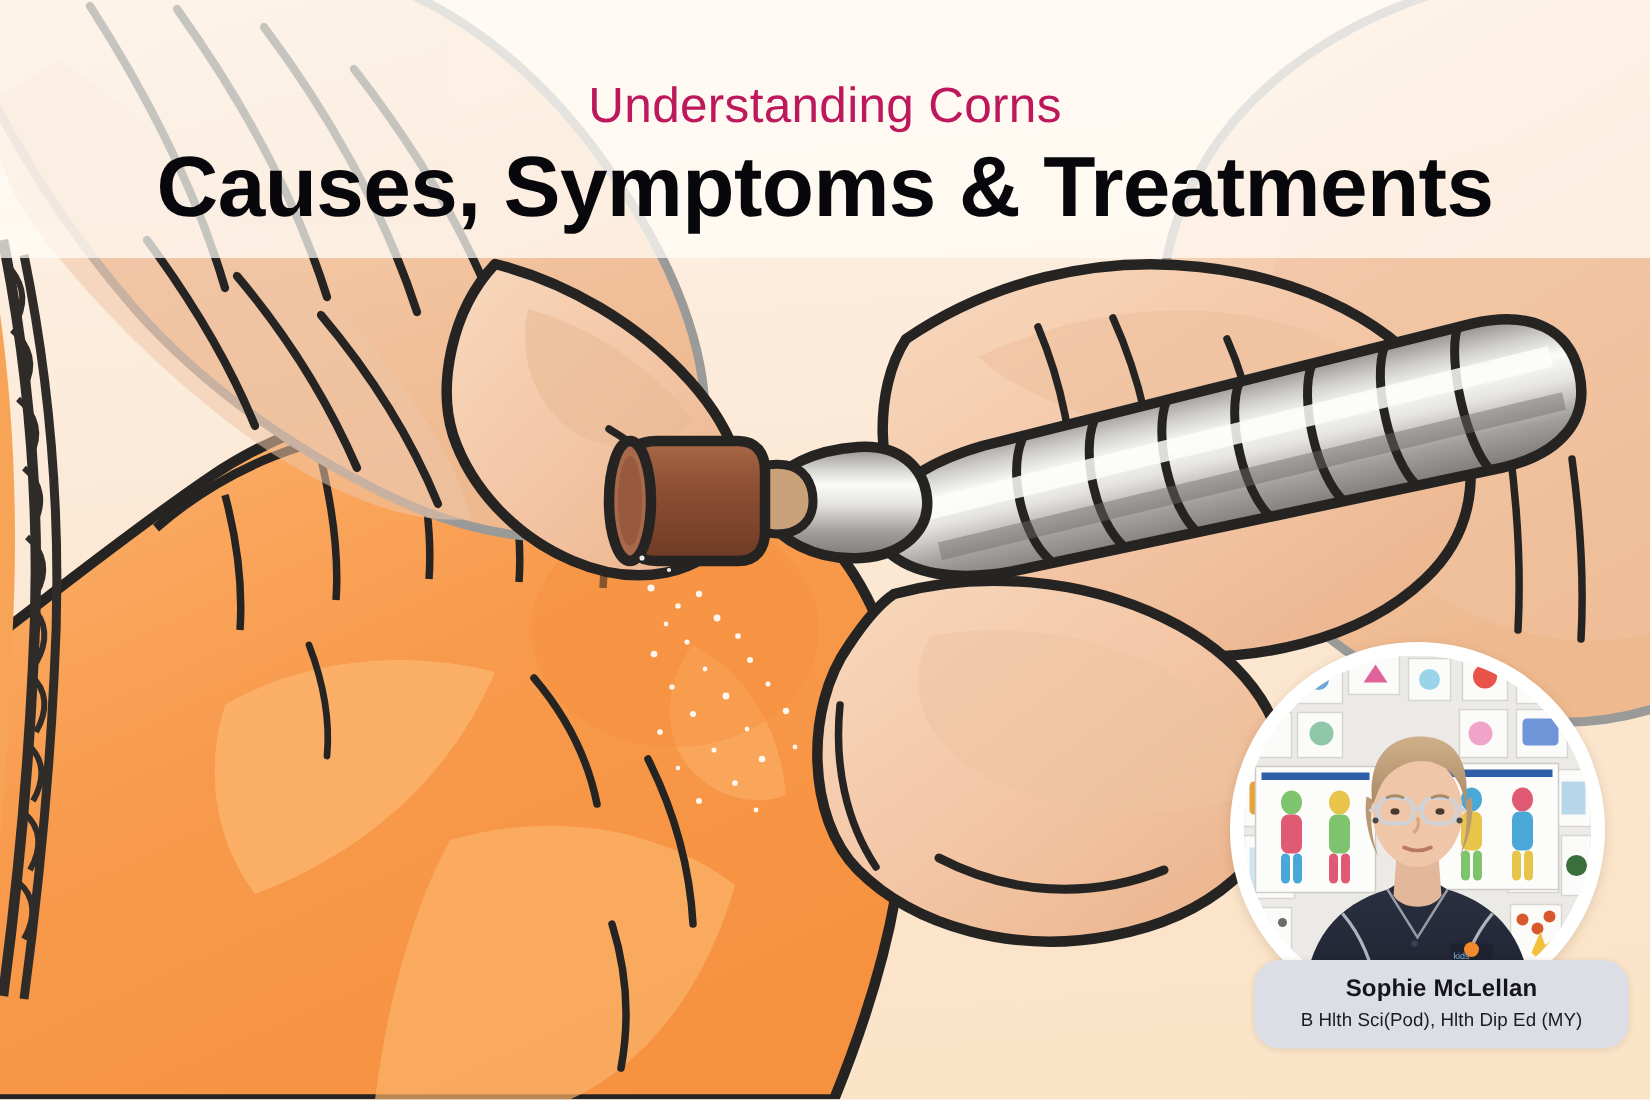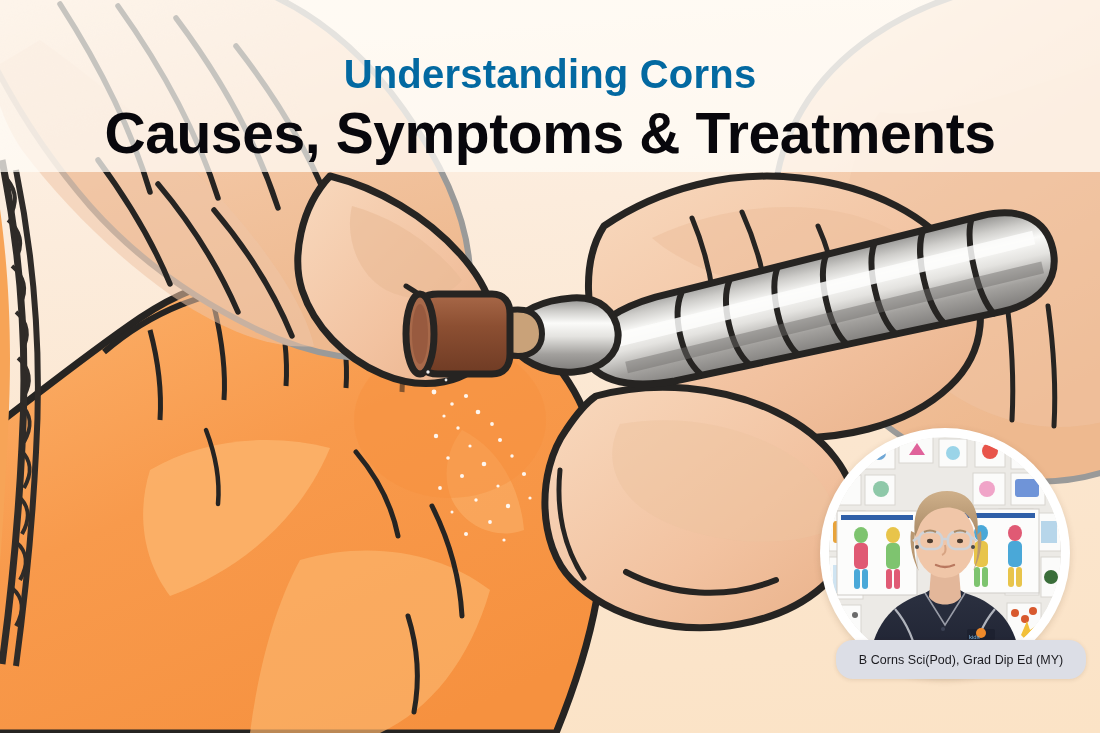--- a/index.html
+++ b/index.html
@@ -19,21 +19,21 @@
 
   
   .grain{position:absolute;inset:0;pointer-events:none;opacity:.5;mix-blend-mode:multiply;}
 
   
   .topband{position:absolute;left:0;top:0;width:1100px;height:172px;
     background:rgba(255,252,247,.74);pointer-events:none;}
 
   
   .titlewrap{position:absolute;left:0;top:52px;width:1100px;text-align:center;z-index:6;}
-  .kicker{font-size:40px;font-weight:700;letter-spacing:.2px;color:#0369a1;line-height:1.1;}
+  .kicker{font-size:33px;font-weight:400;letter-spacing:.2px;color:#be185d;line-height:1.1;}
   .headline{font-size:57px;font-weight:700;letter-spacing:-.4px;color:#08070c;line-height:1.12;margin-top:6px;}
 
   
   .prac{position:absolute;left:816px;top:428px;width:272px;height:280px;z-index:8;}
   .avatar-ring{position:absolute;left:4px;top:0;width:250px;height:250px;border-radius:50%;
     background:#ffffff;box-shadow:0 2px 7px rgba(80,50,20,.16);}
   .avatar{position:absolute;left:13px;top:9px;width:232px;height:232px;border-radius:50%;overflow:hidden;}
   .avatar svg{display:block;}
   .namecard{position:absolute;left:20px;top:212px;width:234px;padding:10px 8px 11px;
     background:#dcdee6;border-radius:17px;box-shadow:0 1px 4px rgba(70,50,25,.12);text-align:center;}
@@ -409,17 +409,18 @@
           <path d="M116 108 q2 8 -3 10" fill="none" stroke="#d7a483" stroke-width="2"></path>
           <path d="M107 128 q9 4 18 0" fill="none" stroke="#b9785f" stroke-width="2.4" stroke-linecap="round"></path>
 
           <circle cx="88" cy="110" r="2" fill="#4a4a4a"></circle>
           <circle cx="144" cy="110" r="2" fill="#4a4a4a"></circle>
         </g>
       </svg>
     </div>
 
     <div class="namecard">
-      <div class="pcreds">B Corns Sci(Pod), Grad Dip Ed (MY)</div>
+      <div class="pname">Sophie McLellan</div>
+      <div class="pcreds">B Hlth Sci(Pod), Hlth Dip Ed (MY)</div>
     </div>
   </div>
 
 </div>
 
 </body></html>

